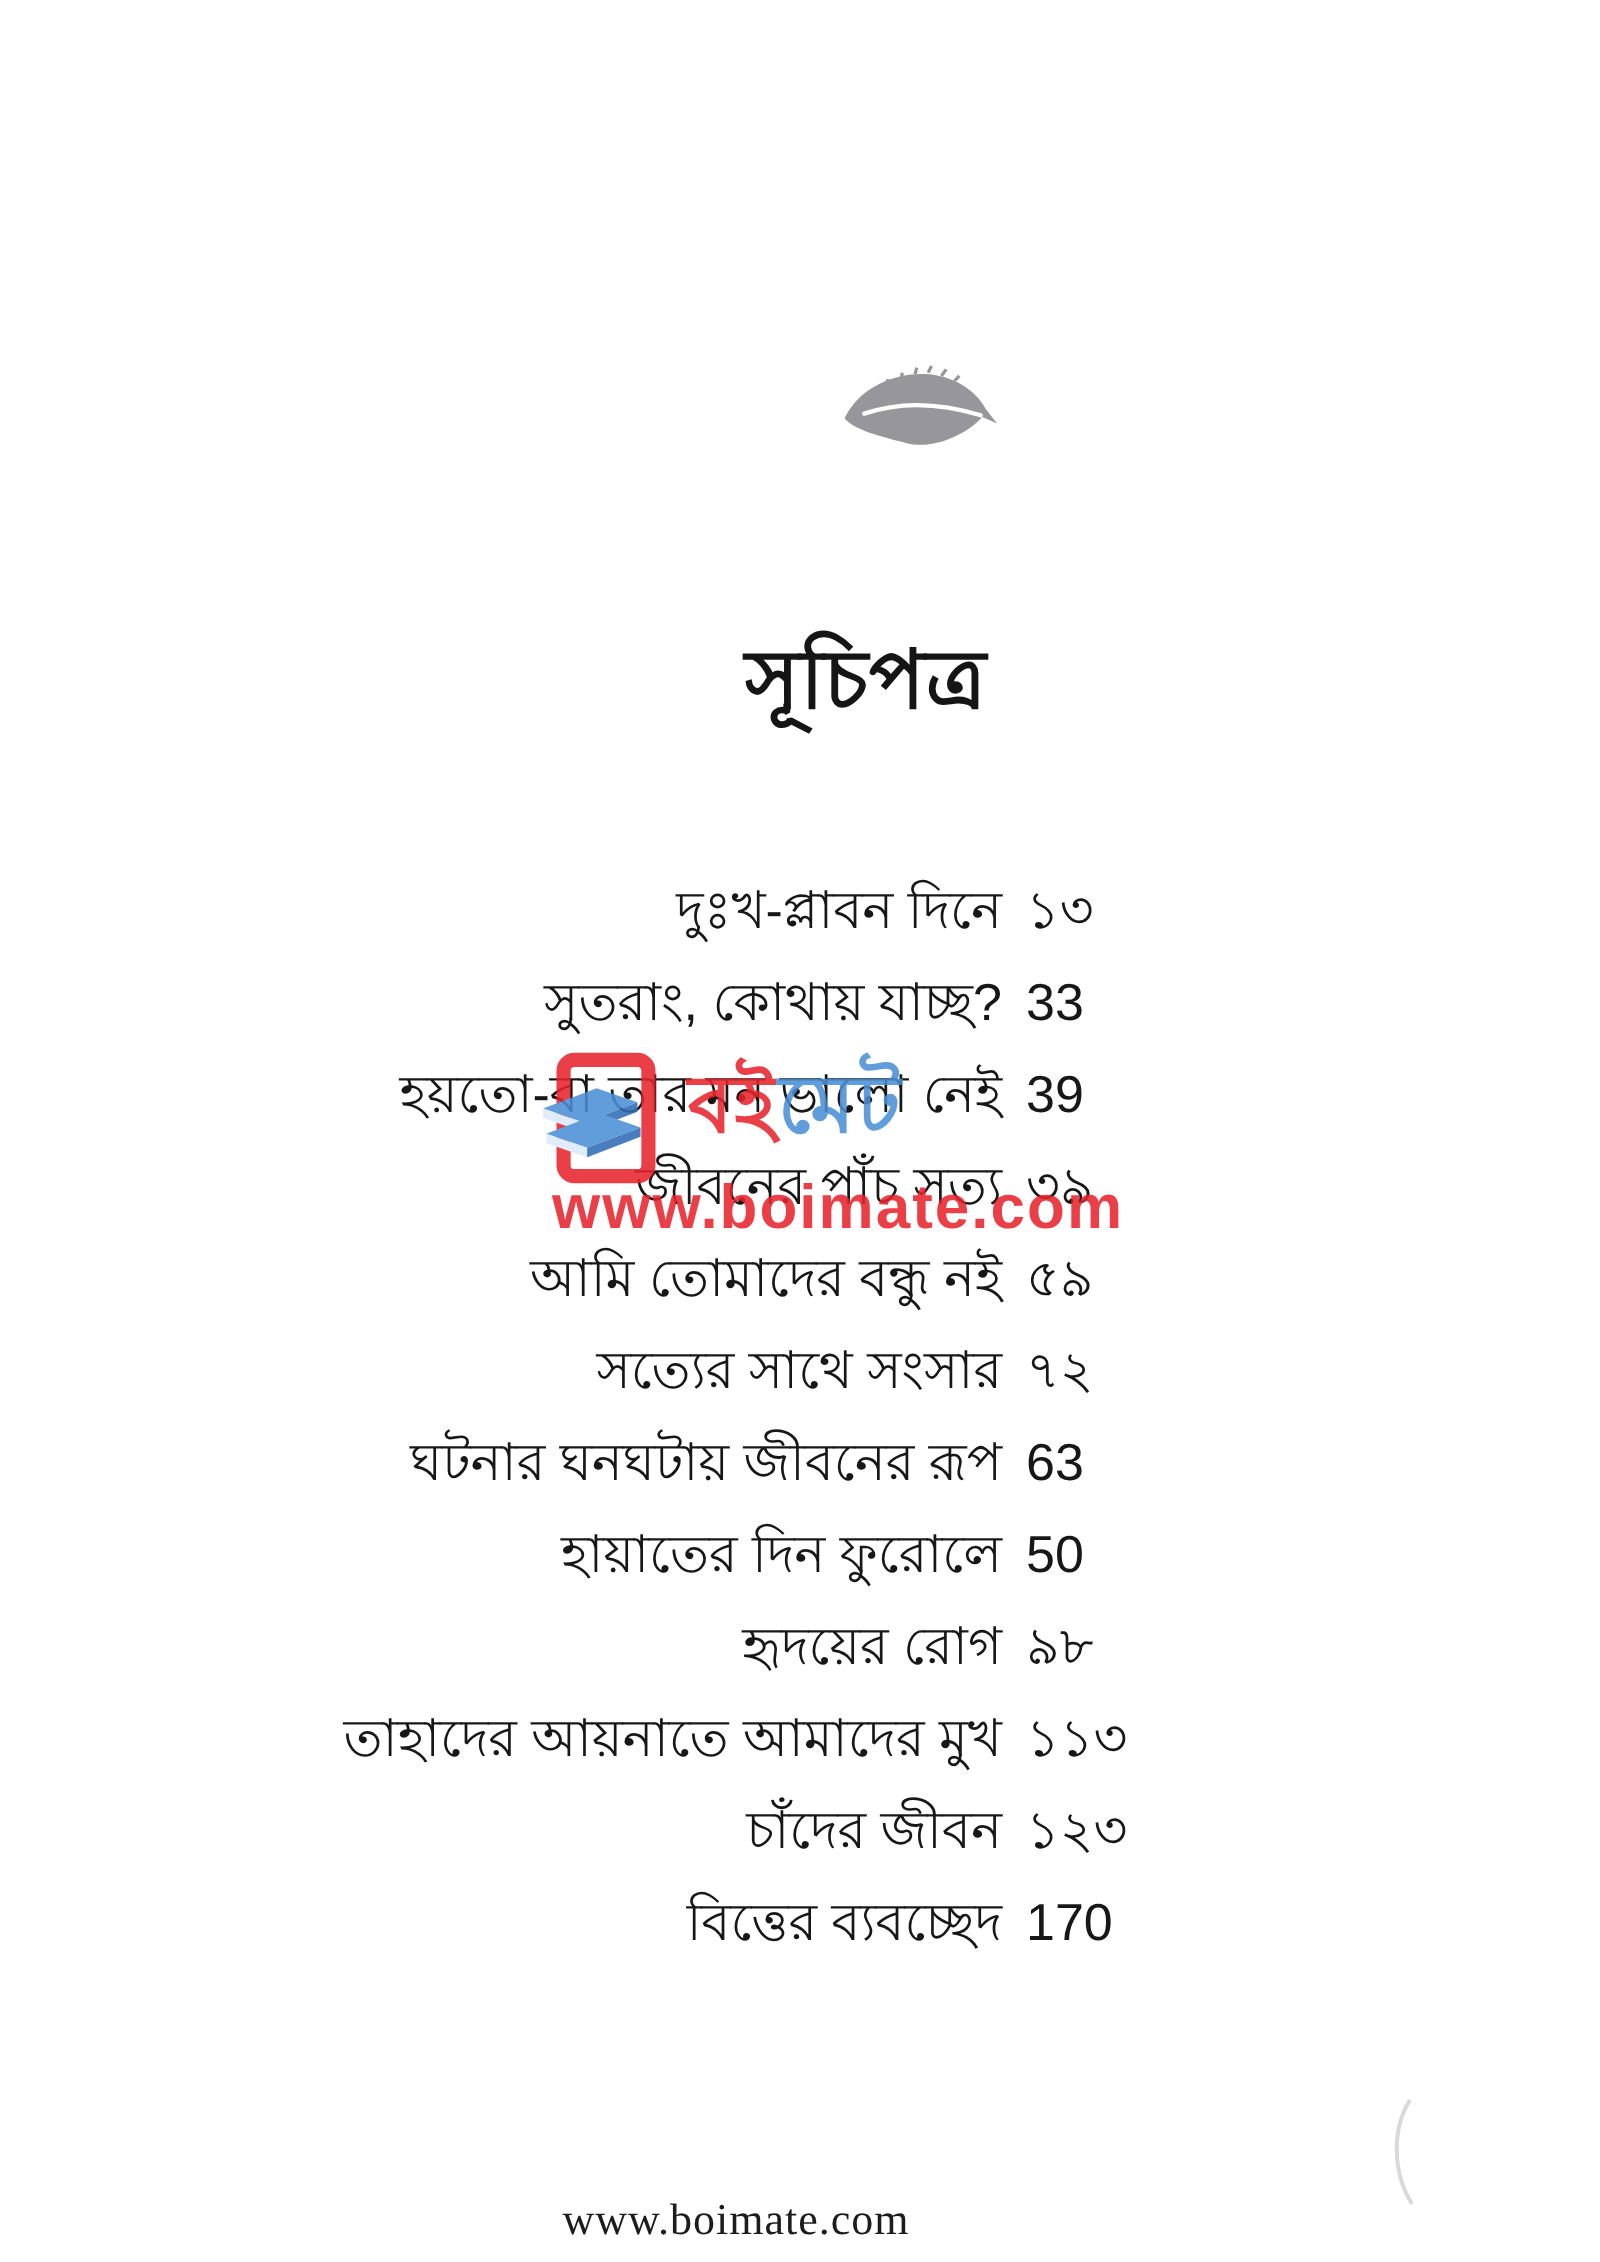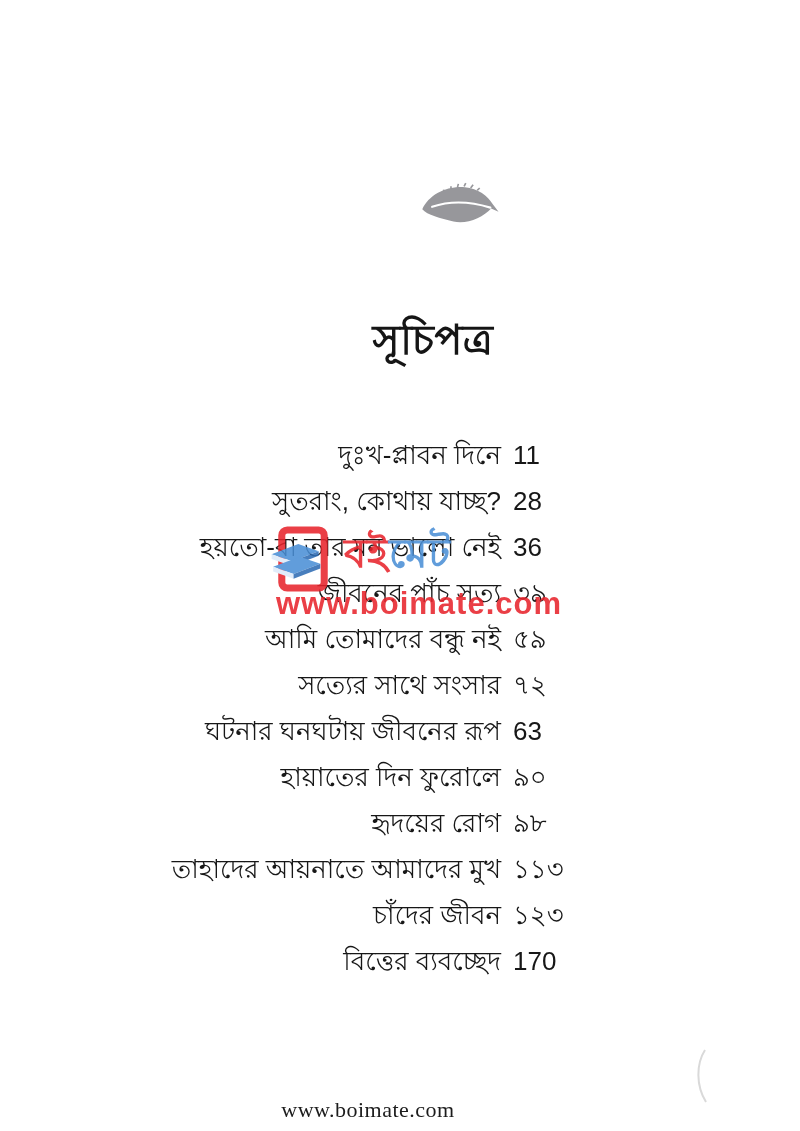--- a/index.html
+++ b/index.html
@@ -143,49 +143,49 @@
       <path d="M16 31 Q 48 20, 87 32" fill="none" stroke="#ffffff" stroke-width="2.6" stroke-linecap="round"></path>
       <path d="M55 6 l2 -4 M47 7 l1 -4 M63 8 l3 -4 M71 11 l3 -3 M39 10 l0 -4 M31 14 l-1 -4" stroke="#97979b" stroke-width="2"></path>
     </svg>
   </div>
 
   <div class="toc-title">সূচিপত্র</div>
 
   <div class="toc-list">
     <div class="toc-row">
       <span class="entry-title">দুঃখ-প্লাবন দিনে</span>
-      <span class="entry-page">11</span>
+      <span class="entry-page">১৩</span>
     </div>
     <div class="toc-row">
       <span class="entry-title">সুতরাং, কোথায় যাচ্ছ?</span>
-      <span class="entry-page">28</span>
+      <span class="entry-page">33</span>
     </div>
     <div class="toc-row">
       <span class="entry-title">হয়তো-বা তার মন ভালো নেই</span>
-      <span class="entry-page">36</span>
+      <span class="entry-page">39</span>
     </div>
     <div class="toc-row">
       <span class="entry-title">জীবনের পাঁচ সত্য</span>
       <span class="entry-page">৩৯</span>
     </div>
     <div class="toc-row">
       <span class="entry-title">আমি তোমাদের বন্ধু নই</span>
       <span class="entry-page">৫৯</span>
     </div>
     <div class="toc-row">
       <span class="entry-title">সত্যের সাথে সংসার</span>
       <span class="entry-page">৭২</span>
     </div>
     <div class="toc-row">
       <span class="entry-title">ঘটনার ঘনঘটায় জীবনের রূপ</span>
       <span class="entry-page">63</span>
     </div>
     <div class="toc-row">
       <span class="entry-title">হায়াতের দিন ফুরোলে</span>
-      <span class="entry-page">৯০</span>
+      <span class="entry-page">50</span>
     </div>
     <div class="toc-row">
       <span class="entry-title">হৃদয়ের রোগ</span>
       <span class="entry-page">৯৮</span>
     </div>
     <div class="toc-row">
       <span class="entry-title">তাহাদের আয়নাতে আমাদের মুখ</span>
       <span class="entry-page">১১৩</span>
     </div>
     <div class="toc-row">

